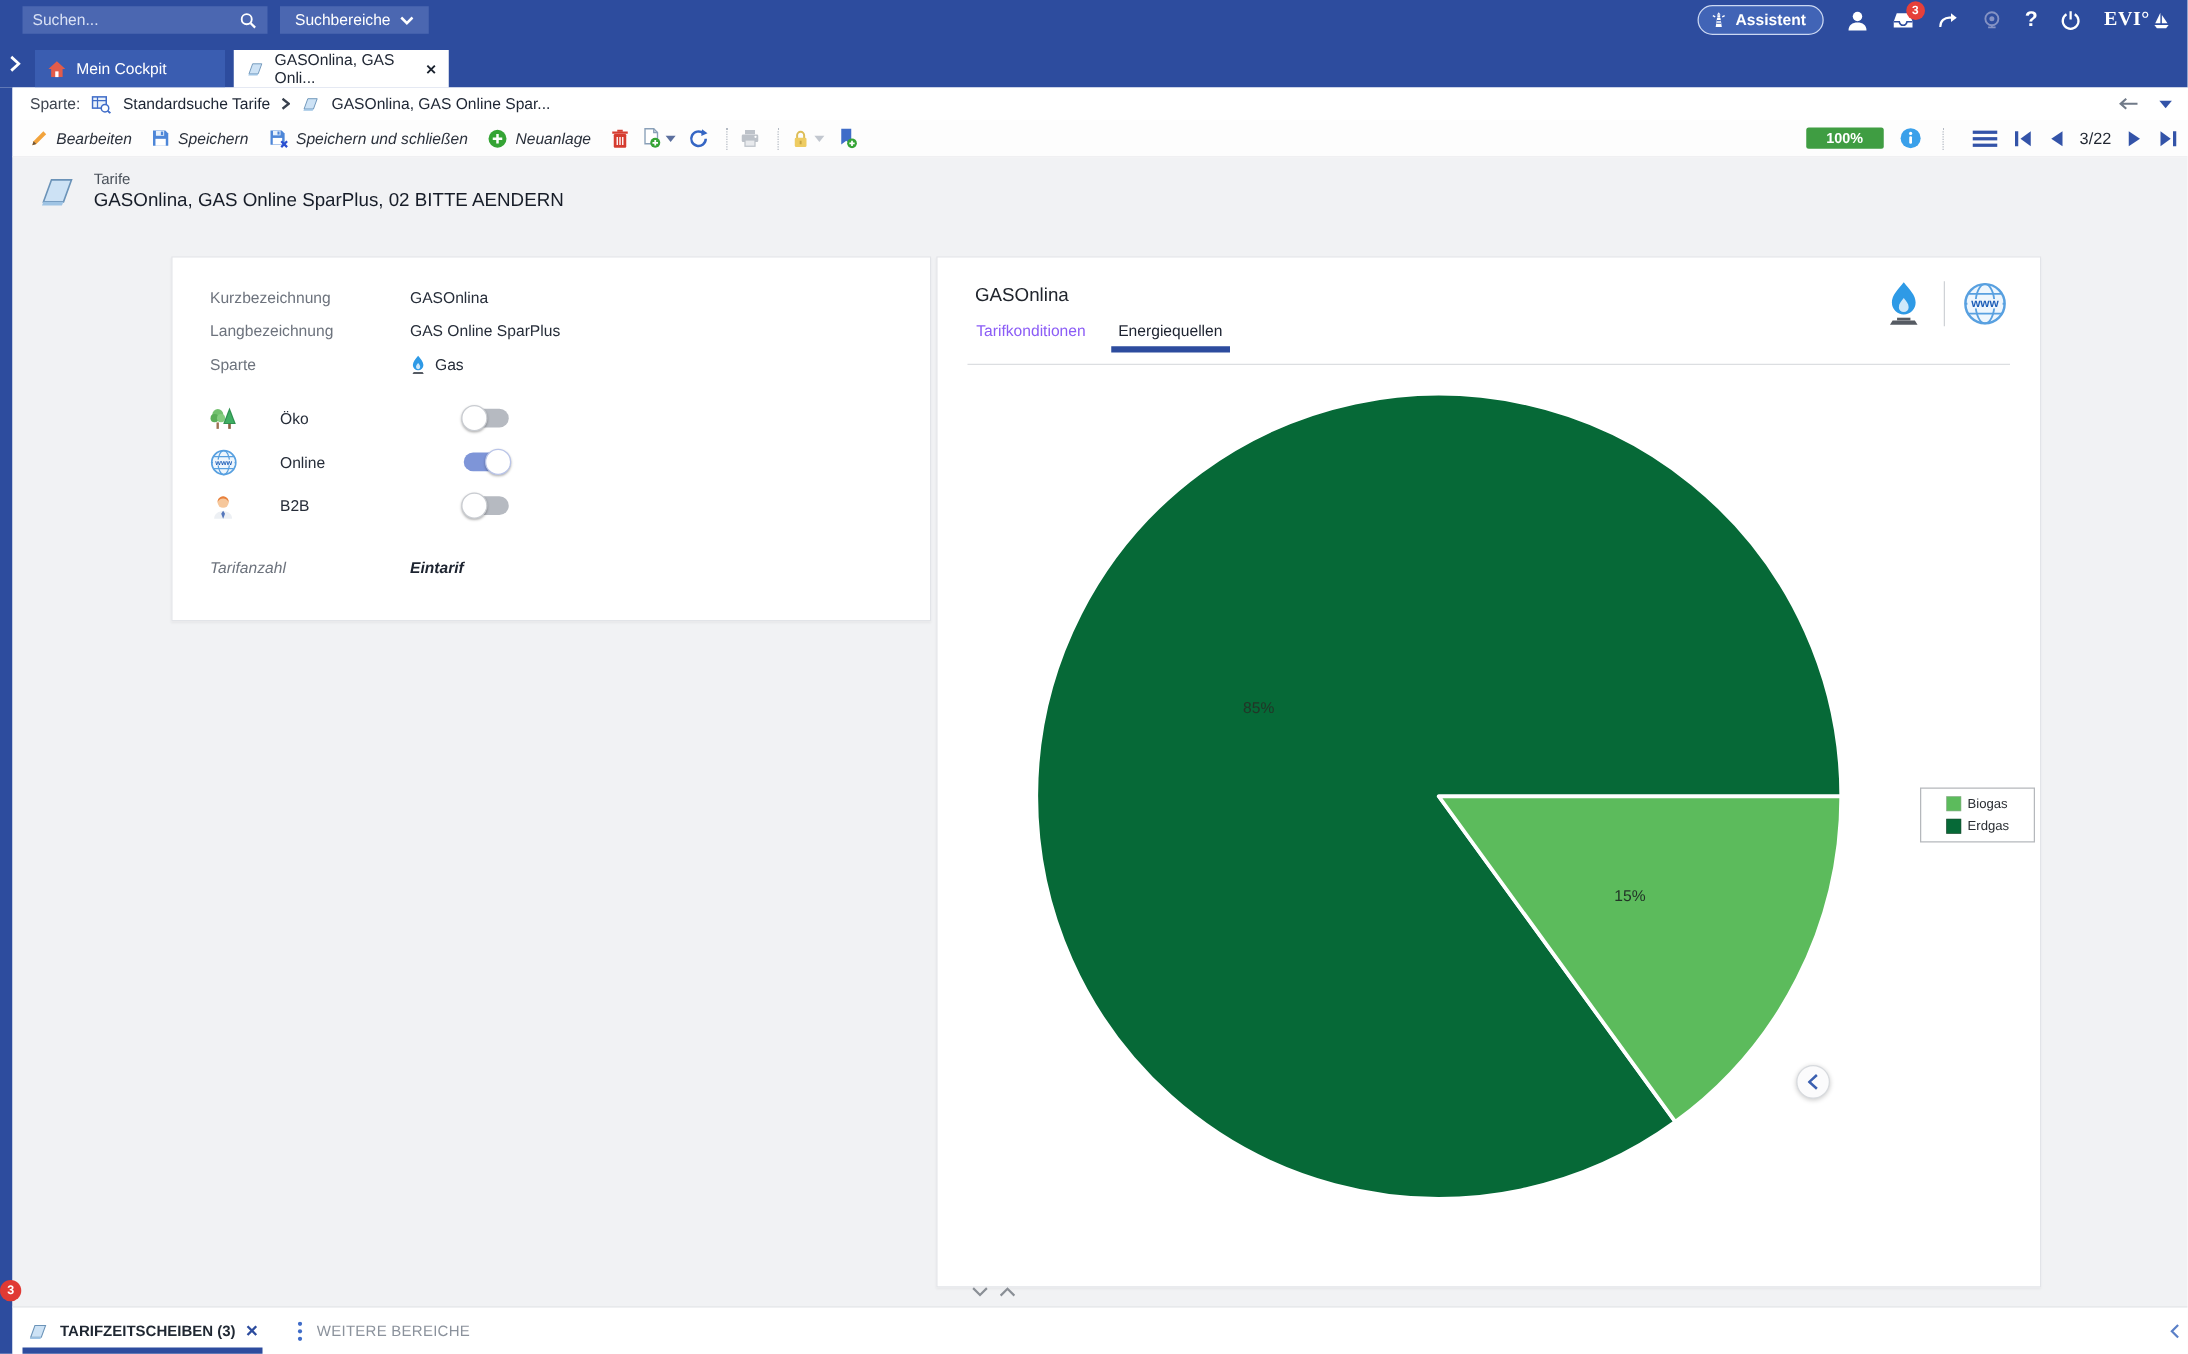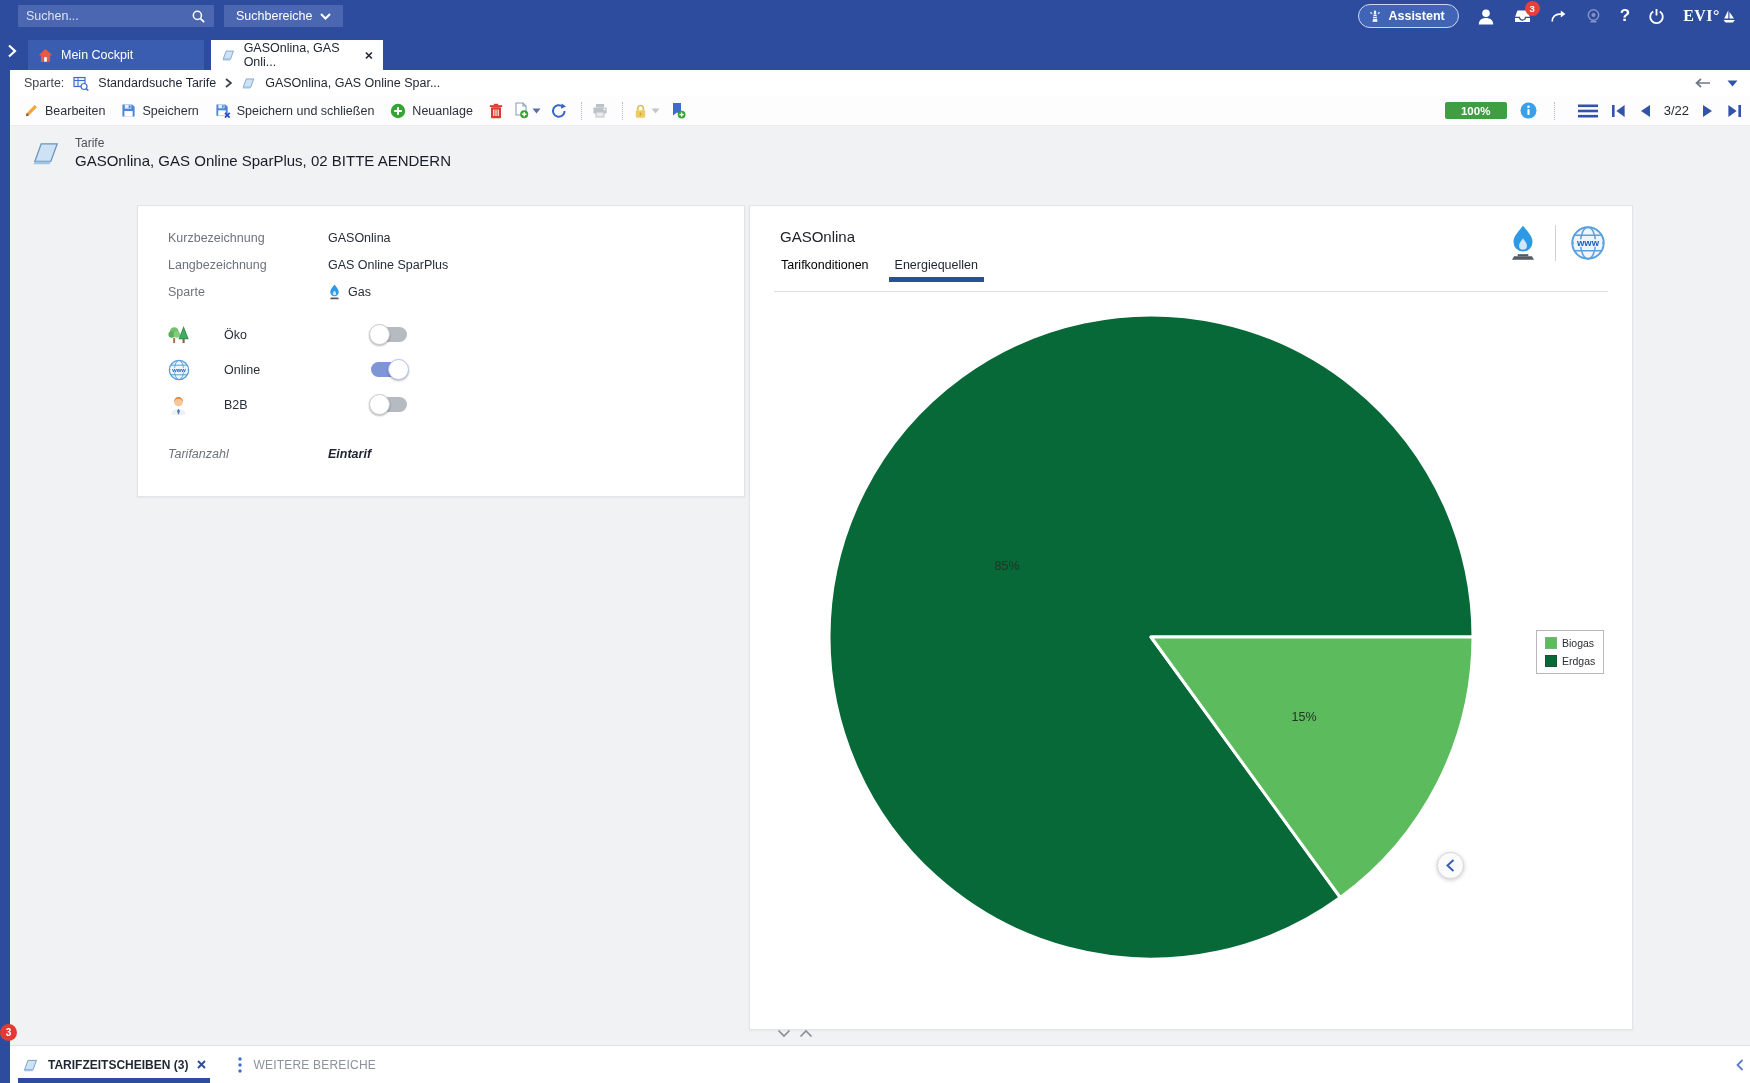--- a/index.html
+++ b/index.html
@@ -17,36 +17,36 @@
   .assistant-pill { height:24px; border:1.5px solid #ccd8f2; border-radius:13px; background:#4164b6; display:flex; align-items:center; gap:6px; padding:0 13px 0 9px; font-size:12.5px; font-weight:bold; cursor:pointer; }
   .tray-wrap { position:relative; cursor:pointer; }
   .red-badge { position:absolute; top:-7px; right:-8px; min-width:15px; height:15px; border-radius:8px; background:#e6403a; color:#fff; font-size:9.5px; font-weight:bold; display:flex; align-items:center; justify-content:center; padding:0 3px; }
   .help-q { font-size:17px; font-weight:bold; cursor:pointer; }
   .brand { display:flex; align-items:flex-end; gap:2px; font-size:16px; font-weight:bold; letter-spacing:.5px;font-family:Liberation Serif, serif; }
 
   
   .tabbar { position:absolute; left:0; top:32px; width:1750px; height:38px; background:#2d4c9e; display:flex; align-items:flex-end; }
   .tabbar-chevron { align-self:center; margin-left:7px; cursor:pointer; }
   .wtab { height:30px; display:flex; align-items:center; gap:8px; padding:0 10px; font-size:12.5px; cursor:pointer; }
-  .wtab.cockpit { margin-left:11px; width:176px; background:#3a5db1; color:#fff; }
+  .wtab.cockpit { margin-left:11px; width:152px; background:#3a5db1; color:#fff; }
   .wtab.active { margin-left:7px; width:172px; background:#fff; color:#202734; }
   .wtab .close-x { margin-left:auto; cursor:pointer; }
 
   
   .left-strip { position:absolute; left:0; top:70px; width:10px; height:1013px; background:#2d4c9e; }
 
   
   .crumb-row { position:absolute; left:10px; top:70px; width:1740px; height:26px; background:#fff; display:flex; align-items:center; padding:0 12px 0 14px; gap:9px; }
   .crumb-label { color:#3f4550; font-size:12.5px; }
   .crumb-item { color:#1d2533; font-size:12.5px; cursor:pointer; white-space:nowrap; }
   .crumb-right { margin-left:auto; display:flex; align-items:center; gap:16px; }
 
   
   .toolbar { position:absolute; left:10px; top:96px; width:1740px; height:30px; background:#fdfdfd; border-bottom:1px solid #ececee; display:flex; align-items:center; padding:0 8px 0 14px; }
-  .tbtn { display:flex; align-items:center; gap:6px; font-size:12.5px; color:#2b313c; cursor:pointer; margin-right:16px; white-space:nowrap; }
+  .tbtn { display:flex; align-items:center; gap:6px; font-size:12.5px; color:#2b313c; cursor:pointer; margin-right:16px; white-space:nowrap;font-style:italic; }
   .tico { cursor:pointer; margin-right:10px; display:flex; align-items:center; gap:3px; }
   .tsep { border-left:1px dotted #b4bac3; height:18px; margin:0 10px 0 4px; }
   .toolbar-right { margin-left:auto; display:flex; align-items:center; gap:13px; }
   .zoom-badge { width:62px; height:17px; background:#3f9d42; border-radius:2px; color:#fff; font-size:11.5px; font-weight:bold; display:flex; align-items:center; justify-content:center; cursor:pointer; }
   .pager-text { font-size:13px; color:#1f2530; }
 
   
   .main { position:absolute; left:10px; top:126px; width:1740px; height:919px; background:#f1f2f4; }
   .page-head { position:absolute; left:0; top:0; width:100%; height:52px; display:flex; align-items:center; gap:13px; padding-left:20px; }
   .ph-entity { font-size:12px; color:#495059; margin-bottom:2px; }
@@ -71,26 +71,26 @@
   .toggle.off .knob { left:-2px; }
   .toggle.on { background:#7e95d8; }
   .toggle.on .knob { right:-2px; border-color:#b9c4e8; }
 
   
   .chart-card { left:739px; top:79px; width:884px; height:825px; }
   .cc-title { position:absolute; left:30px; top:22px; font-size:15px; color:#20252d; }
   .cc-icons { position:absolute; right:26px; top:18px; display:flex; align-items:center; gap:14px; }
   .cc-divider { width:1px; height:36px; background:#cfd2d6; }
   .cc-tabs { position:absolute; left:31px; top:52px; display:flex; gap:26px; }
-  .cc-tab { font-size:12.5px; color:#000000; cursor:pointer; position:relative; padding-bottom:10px; }
+  .cc-tab { font-size:12.5px; color:#8b5cf6; cursor:pointer; position:relative; padding-bottom:10px; }
   .cc-tab.active { color:#1d2330; }
   .cc-tab.active::after { content:""; position:absolute; left:-6px; right:-6px; bottom:0; height:5px; background:#2d4c9e; }
   .cc-tabline { position:absolute; left:24px; right:24px; top:85px; border-top:1px solid #dcdee1; }
   .pie-svg { position:absolute; left:0; top:0; }
-  .legend-box { position:absolute; left:786px; top:424px; background:#fff; border:1px solid #b5b8bc; padding:6px 8px; display:flex; flex-direction:column; gap:6px; }
+  .legend-box { position:absolute; left:786px; top:424px; background:#fff; border:1px solid #b5b8bc; padding:6px 20px; display:flex; flex-direction:column; gap:6px; }
   .legend-item { display:flex; align-items:center; gap:5px; font-size:10.5px; color:#2a2e33; white-space:nowrap; }
   .float-btn { position:absolute; left:687px; top:646px; width:27px; height:27px; border-radius:50%; background:#fbfbfc; border:1px solid #d7dade; box-shadow:0 1px 4px rgba(0,0,0,.22); display:flex; align-items:center; justify-content:center; cursor:pointer; }
   .split-chevrons { position:absolute; left:767px; top:903px; display:flex; gap:8px; }
   .split-chevrons svg { cursor:pointer; }
 
   
   .bottom-bar { position:absolute; left:10px; top:1045px; width:1740px; height:38px; background:#fff; border-top:1px solid #e0e2e5; display:flex; align-items:center; padding-left:12px; }
   .btab { display:flex; align-items:center; gap:9px; font-size:12px; font-weight:bold; color:#1f2732; cursor:pointer; padding-right:6px; }
   .btab-underline { position:absolute; left:8px; bottom:0; width:192px; height:5px; background:#2d4c9e; }
   .b-dots { margin-left:26px; cursor:pointer; }

